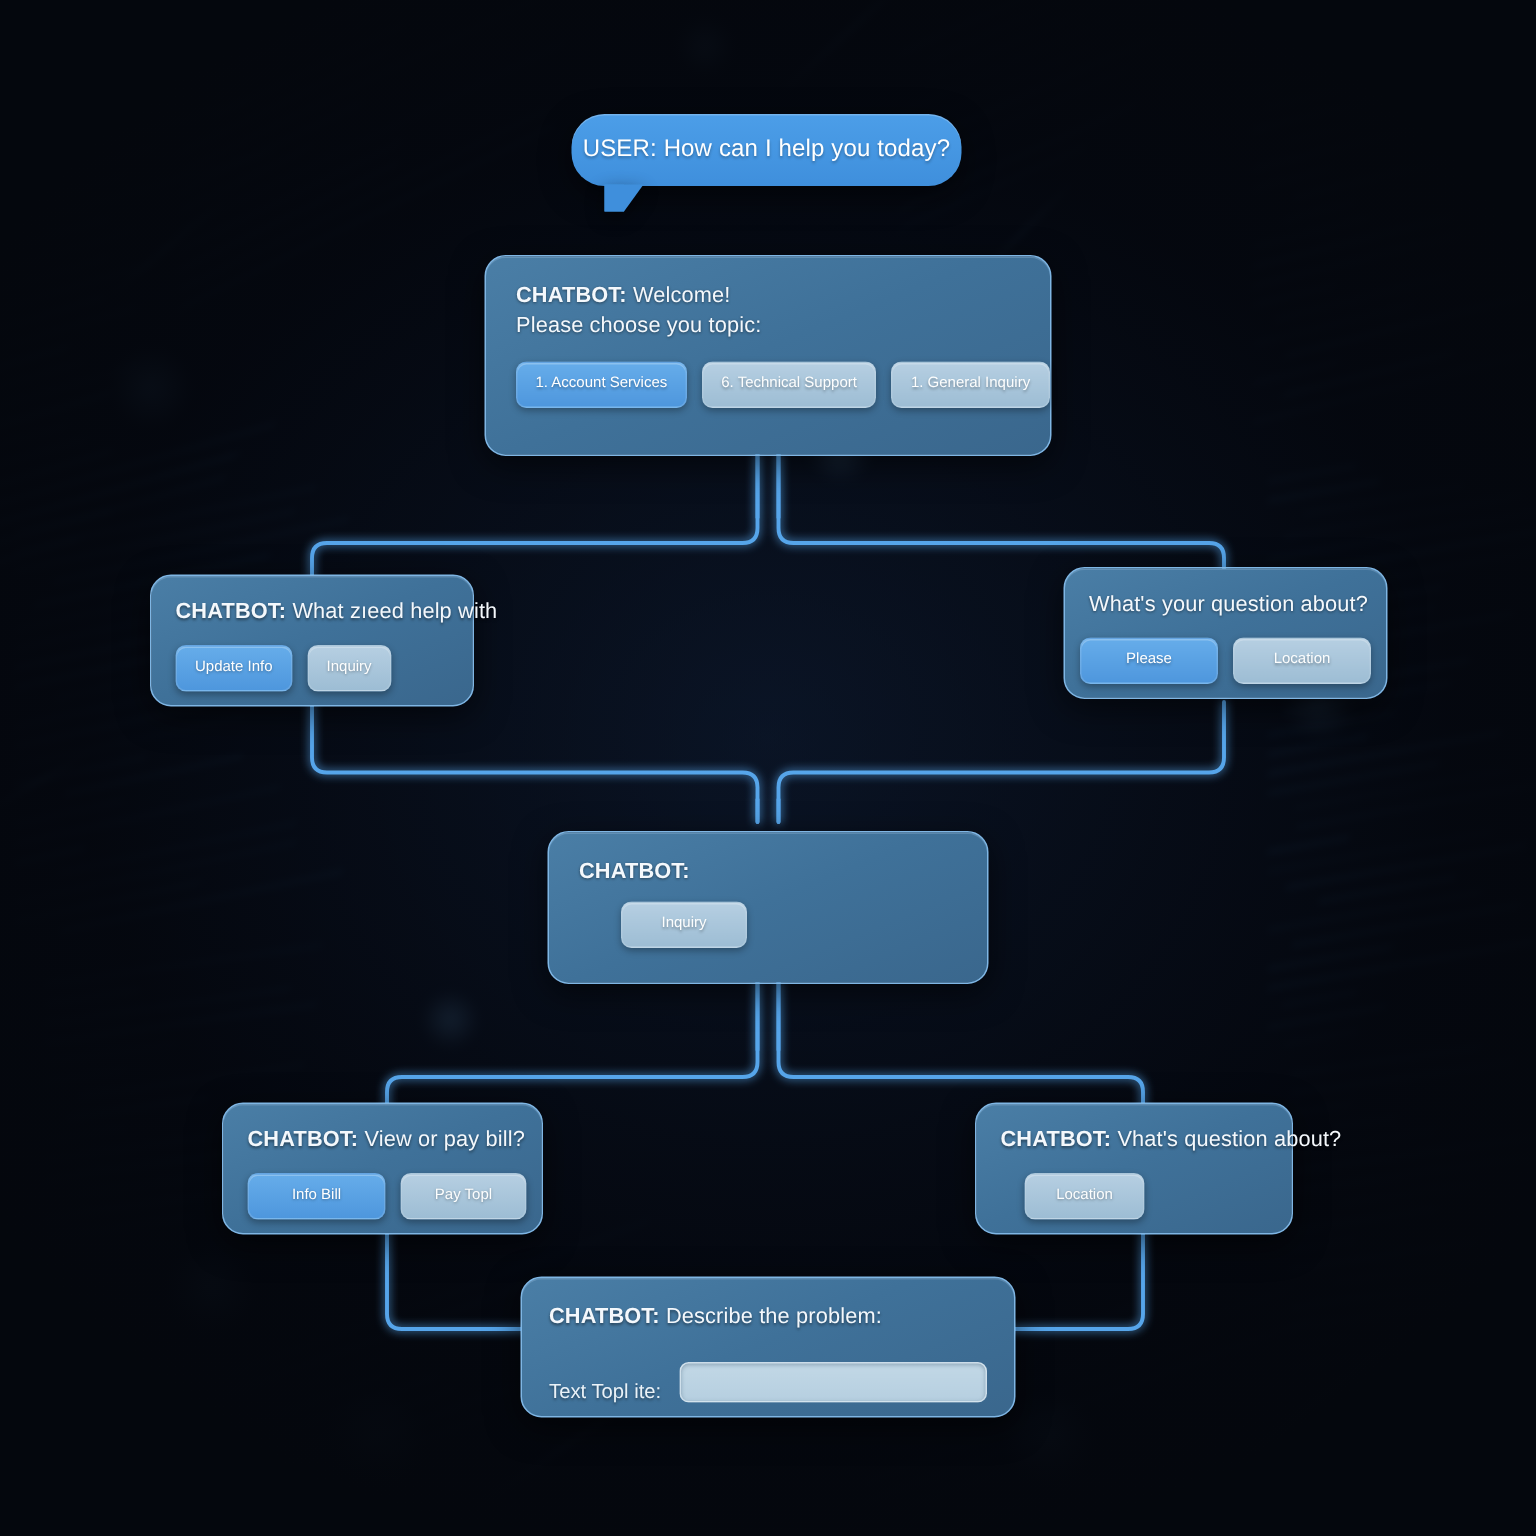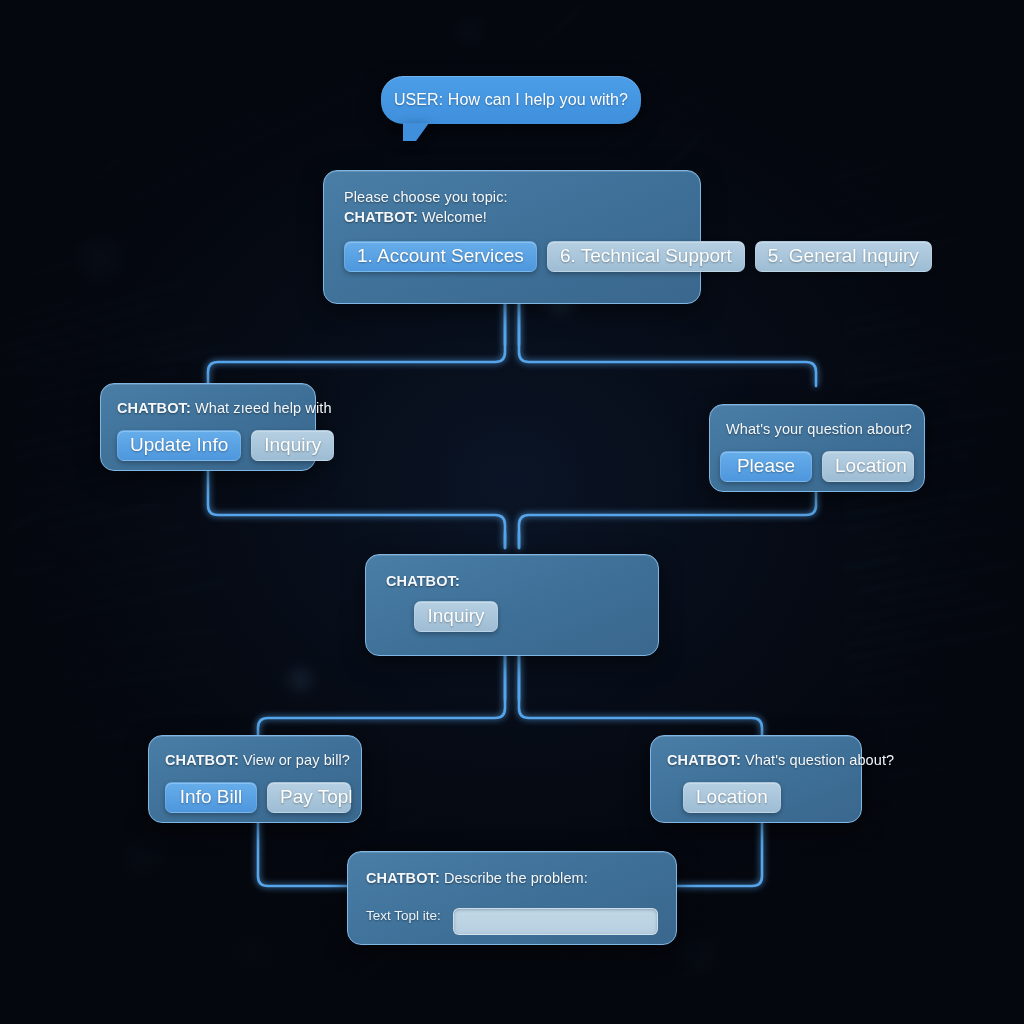--- a/index.html
+++ b/index.html
@@ -80,33 +80,33 @@
     text-shadow: 0 1px 2px rgba(0,0,0,.45);
     white-space: nowrap;
   }
   .node .line.bold-lead { font-weight: 700; }
   .node .line .lead { font-weight: 700; }
 
   .btn-row { display: flex; gap: 10px; margin-top: 14px; }
   .btn {
     border-radius: 7px;
     padding: 7px 12px 8px;
-    font-size: 19px;
+    font-size: 10px;
     line-height: 14px;
     white-space: nowrap;
     text-align: center;
     color: #ffffff;
     text-shadow: 0 1px 2px rgba(0,0,0,.35);
     box-shadow: 0 2px 5px rgba(0,0,0,.3), inset 0 1px 0 rgba(255,255,255,.25);
     border: 1px solid rgba(255,255,255,.13);
   }
   .btn.primary { background: linear-gradient(180deg, #66adea 0%, #4e97dd 100%); }
   .btn.secondary { background: linear-gradient(180deg, #b6cfe2 0%, #9dbdd4 100%); color:#fdfefe; }
 
-  .field-row { display: flex; align-items: flex-start; gap: 12px; margin-top: 20px; }
+  .field-row { display: flex; align-items: flex-end; gap: 12px; margin-top: 20px; }
   .field-label { font-size: 13.5px; color: #eaf2f8; text-shadow: 0 1px 2px rgba(0,0,0,.4); white-space: nowrap; }
   .field-input {
     flex: 1;
     height: 27px;
     border-radius: 6px;
     background: linear-gradient(180deg, #c2d8e6 0%, #b6cfe0 100%);
     border: 1px solid rgba(255,255,255,.3);
     box-shadow: inset 0 1px 3px rgba(40,70,95,.35);
   }
 
@@ -376,43 +376,43 @@
       <path d="M519 655 L519 708 Q519 718 529 718 L752 718 Q762 718 762 728 L762 742"></path>
       <path d="M505 655 L505 700"></path>
       <path d="M519 655 L519 700"></path>
 
       <path d="M258 820 L258 876 Q258 886 268 886 L352 886"></path>
       <path d="M762 820 L762 876 Q762 886 752 886 L672 886"></path>
     </g>
   </svg>
 
   <div id="bubble" style="left:381px; top:76px; width:260px; height:48px;">
-    <span class="btxt">USER: How can I help you with?</span>
+    <span class="btxt">USER: How can I help you today?</span>
     <span class="tail"></span>
   </div>
 
   <div class="node" id="n-welcome" style="left:323px; top:170px; width:378px; height:134px;">
+    <div class="line"><span class="lead">CHATBOT:</span>&nbsp;Welcome!</div>
     <div class="line">Please choose you topic:</div>
-    <div class="line"><span class="lead">CHATBOT:</span>&nbsp;Welcome!</div>
     <div class="btn-row">
       <div class="btn primary">1. Account Services</div>
       <div class="btn secondary">6. Technical Support</div>
-      <div class="btn secondary">5. General Inquiry</div>
+      <div class="btn secondary">1. General Inquiry</div>
     </div>
   </div>
 
   <div class="node" id="n-account" style="left:100px; top:383px; width:216px; height:88px; padding:14px 16px;">
     <div class="line"><span class="lead">CHATBOT:</span>&nbsp;What&nbsp;zıeed&nbsp;help&nbsp;with</div>
     <div class="btn-row" style="margin-top:12px;">
       <div class="btn primary">Update Info</div>
       <div class="btn secondary">Inquiry</div>
     </div>
   </div>
 
-  <div class="node" id="n-general" style="left:709px; top:404px; width:216px; height:88px; padding:14px 16px;">
+  <div class="node" id="n-general" style="left:709px; top:378px; width:216px; height:88px; padding:14px 16px;">
     <div class="line" style="text-align:center;">What's your question about?</div>
     <div class="btn-row" style="margin-top:12px; justify-content:center;">
       <div class="btn primary" style="min-width:92px;">Please</div>
       <div class="btn secondary" style="min-width:92px;">Location</div>
     </div>
   </div>
 
   <div class="node" id="n-tech" style="left:365px; top:554px; width:294px; height:102px;">
     <div class="line bold-lead"><span class="lead">CHATBOT:</span></div>
     <div class="btn-row" style="margin-top:10px; padding-left:28px;">

